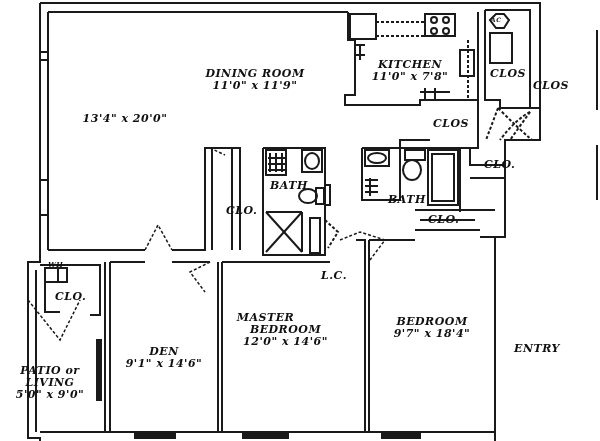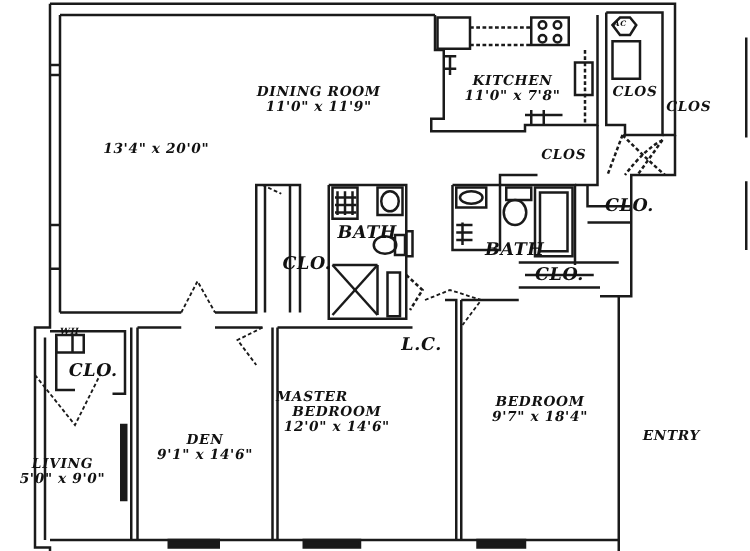--- a/index.html
+++ b/index.html
@@ -10,21 +10,21 @@
       font-family: "DejaVu Serif", serif;
       font-style: italic;
       font-weight: bold;
       font-size: 11px;
       line-height: 12px;
       color: #111;
       white-space: nowrap;
       letter-spacing: 0.5px;
     }
     .lbl.center { text-align: center; }
-    .lbl.small { font-size: 14px; line-height: 10px; }
+    .lbl.small { font-size: 11px; line-height: 10px; }
     svg line, svg rect, svg path, svg polyline, svg polygon, svg ellipse, svg circle {
       vector-effect: non-scaling-stroke;
     }
   </style>
 </head>
 <body>
 
 <svg id="plan" viewBox="0 0 600 441" xmlns="http://www.w3.org/2000/svg">
   <g fill="none" stroke="#1a1a1a" stroke-width="2">
 
@@ -207,31 +207,32 @@
 
 <div class="lbl small" style="left:48px; top:260px; font-size:7px;">WH</div>
 
 <div class="lbl small" style="left:491px; top:15px; font-size:6px;">AC</div>
 
 <div class="lbl center" style="left:110px; top:322px; width:108px;margin-top:24px;">
   <div>DEN</div>
   <div>9'1" x 14'6"</div>
 </div>
 
-<div class="lbl center" style="left:206px; top:312px; width:127px;">
+<div class="lbl center" style="left:222px; top:312px; width:127px;">
   <div style="padding-right:40px;">MASTER</div>
   <div>BEDROOM</div>
   <div>12'0" x 14'6"</div>
 </div>
 
 <div class="lbl center" style="left:369px; top:316px; width:126px;">
   <div>BEDROOM</div>
   <div>9'7" x 18'4"</div>
 </div>
 
 <div class="lbl center" style="left:0px; top:365px; width:100px;">
+  <div>PATIO or</div>
   <div>LIVING</div>
   <div>5'0" x 9'0"</div>
 </div>
 
 <div class="lbl center" style="left:492px; top:343px; width:90px;">
   <div>ENTRY</div>
 </div>
 
 </body></html>

